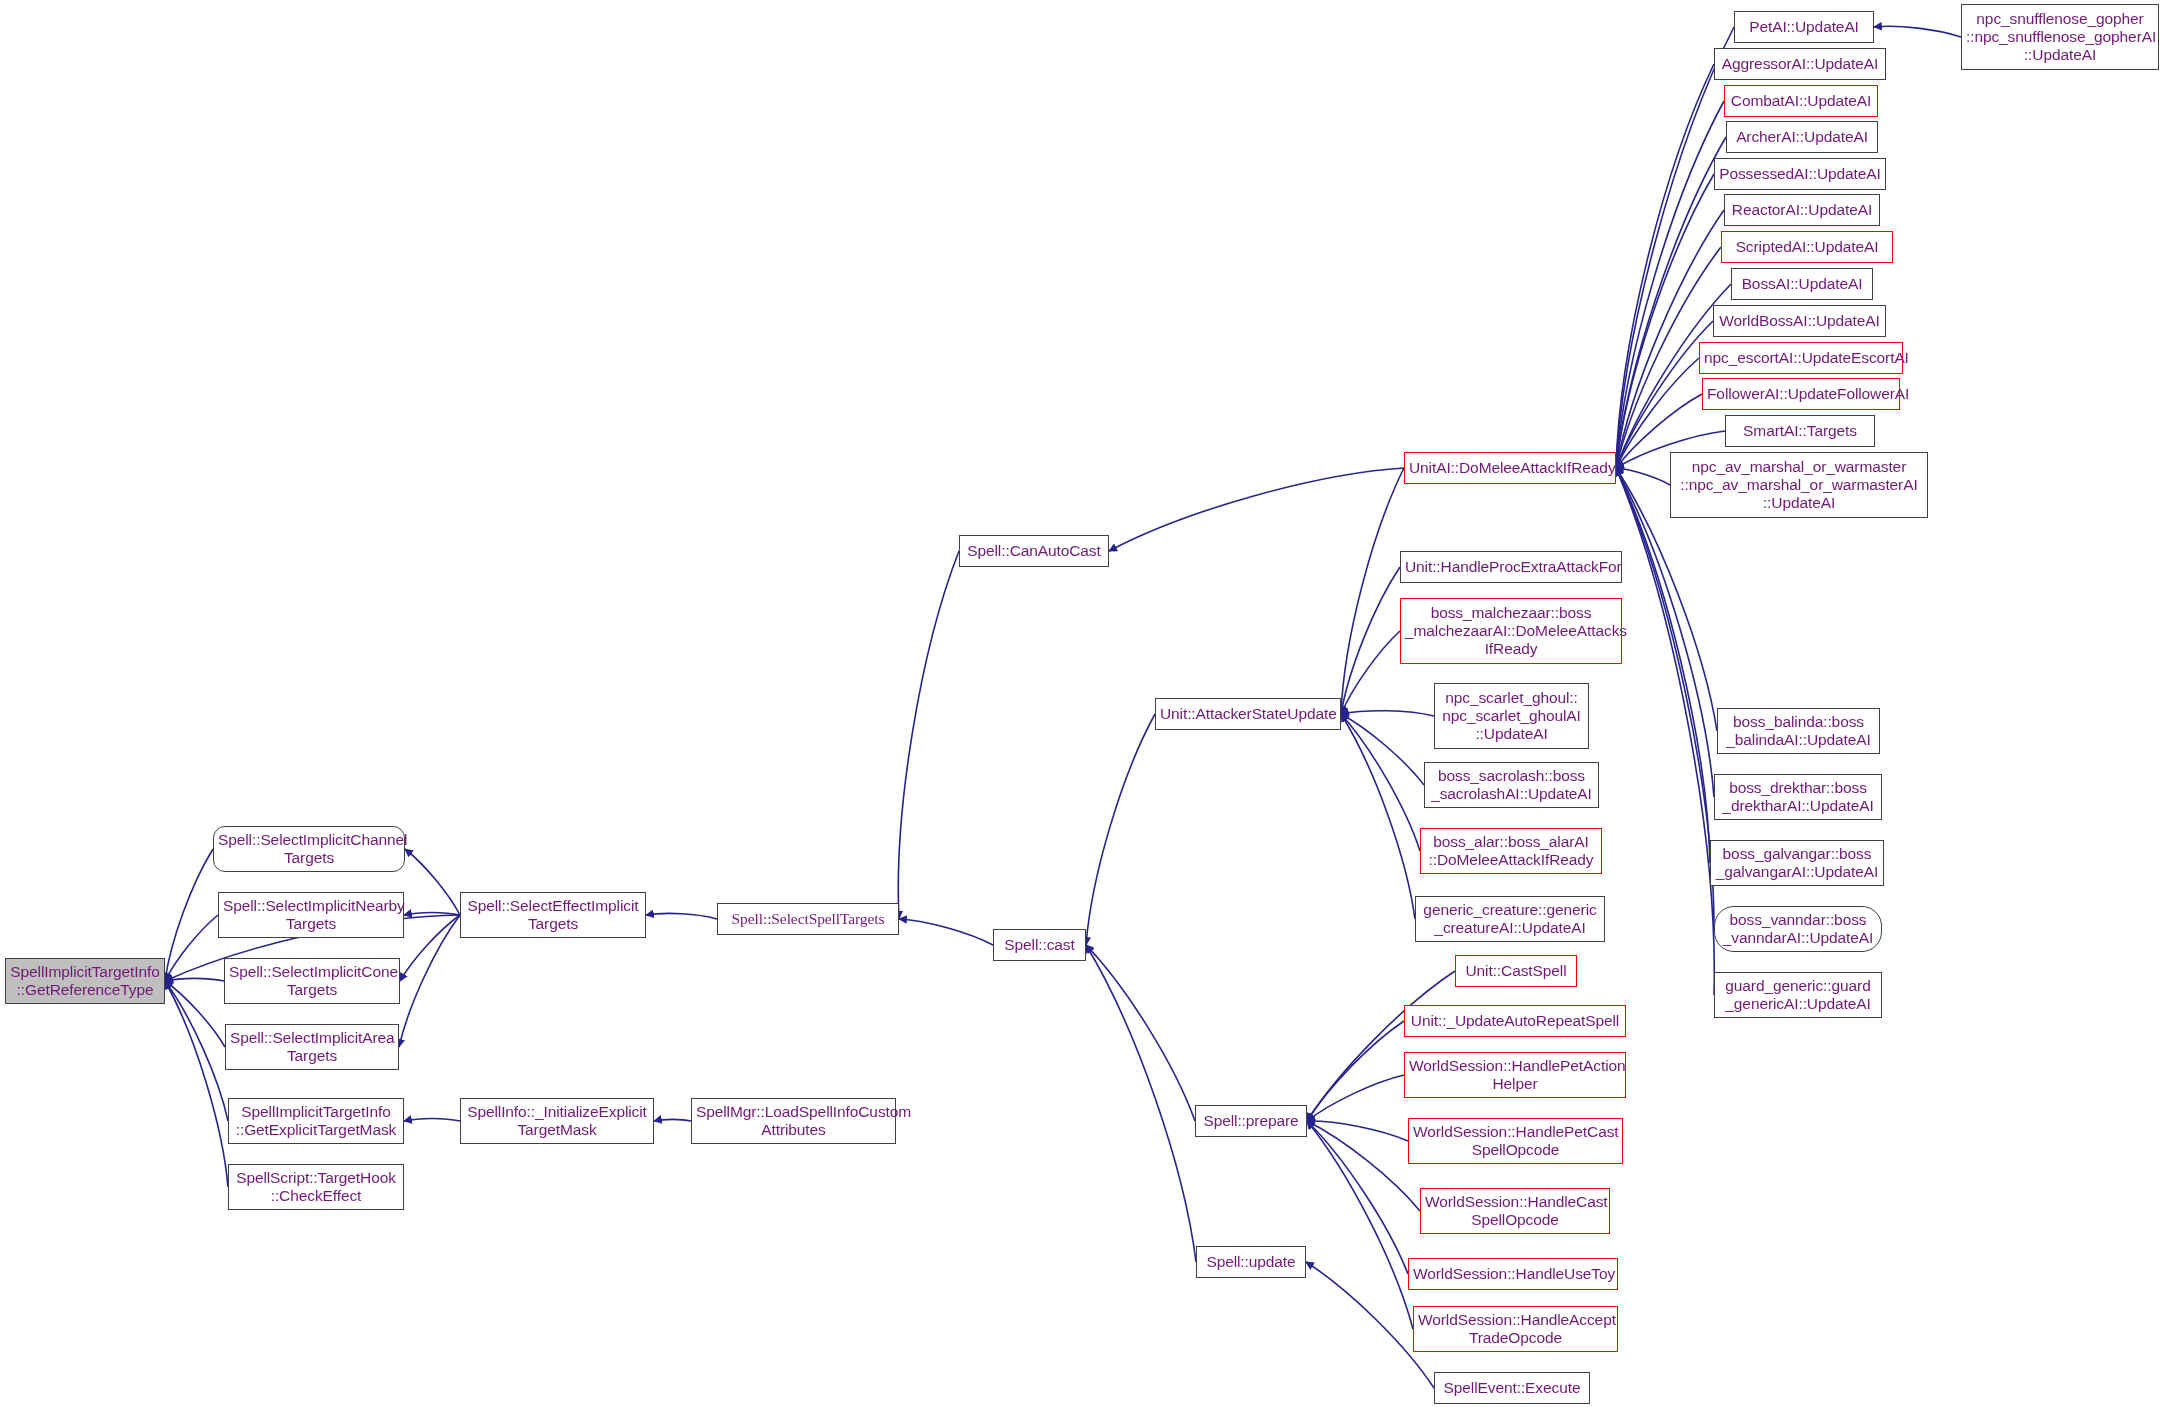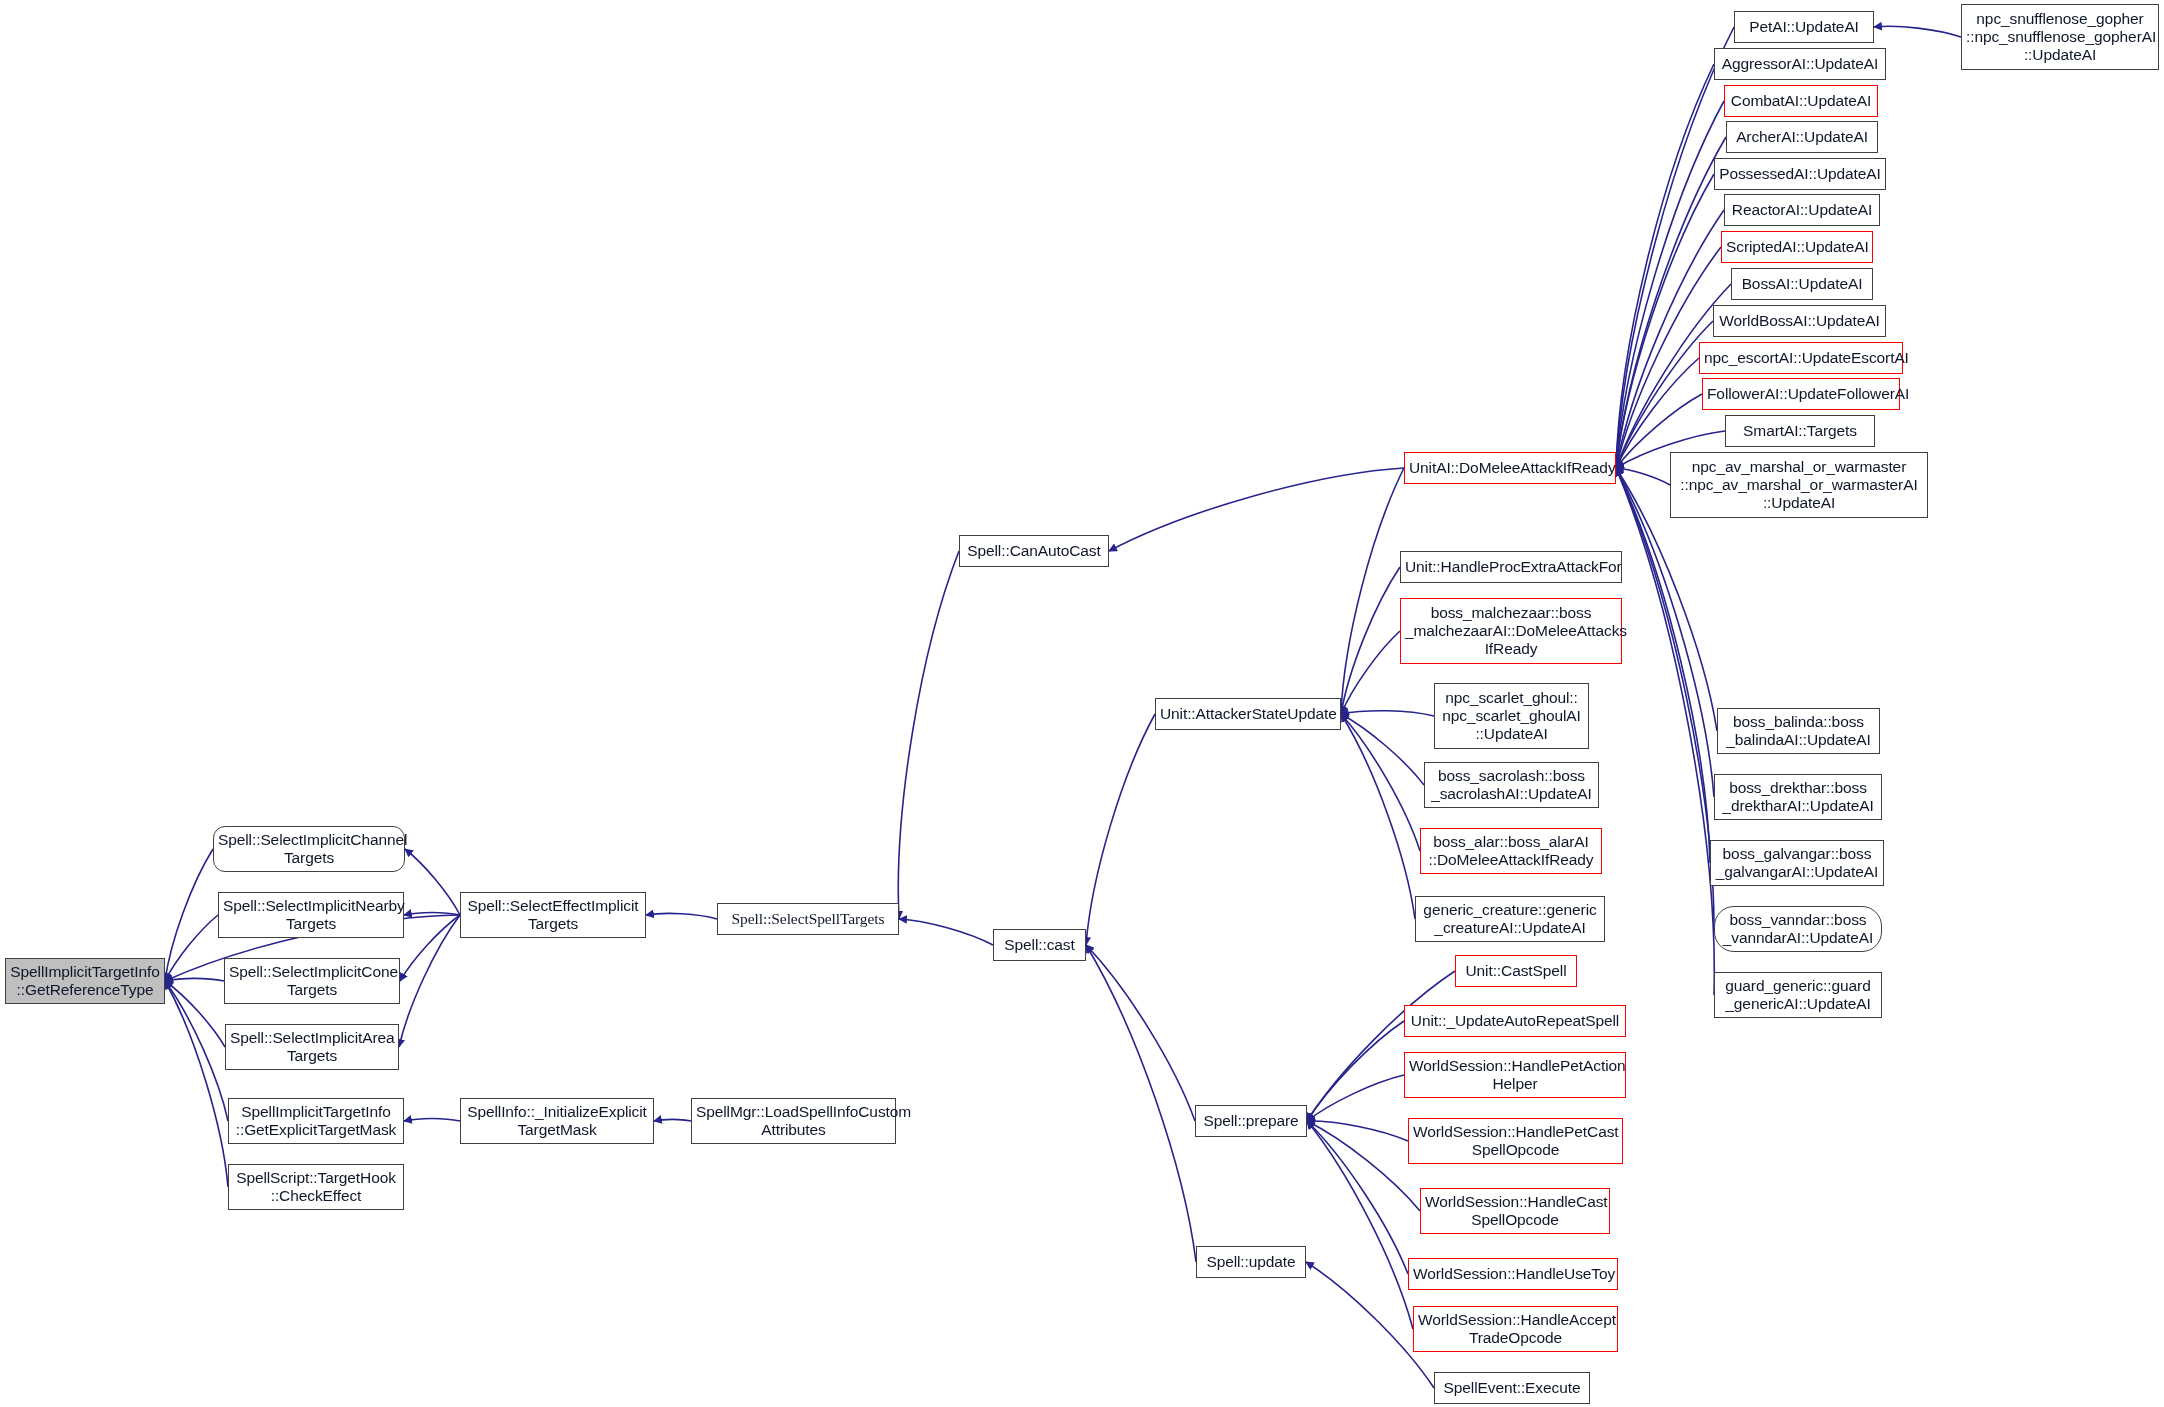--- a/index.html
+++ b/index.html
@@ -25,21 +25,21 @@
   }
   .node {
     position: absolute;
     box-sizing: border-box;
     display: flex;
     align-items: center;
     justify-content: center;
     text-align: center;
     background: #ffffff;
     border: 1px solid #404040;
-    color: #0f172a;
+    color: #701a75;
     font-size: 15.5px;
     line-height: 1.18;
     letter-spacing: -0.1px;
     white-space: pre-line;
     padding: 1px 4px;
     z-index: 5;
   }
   .node.red {
     border: 1.6px solid #ff0000;
   }
@@ -168,21 +168,21 @@
       <div class="node red" style="left: 1408px; top: 1258px; width: 210px; height: 32px;"><span class="lbl">WorldSession::HandleUseToy</span></div>
       <div class="node red" style="left: 1413px; top: 1306px; width: 205px; height: 46px;"><span class="lbl">WorldSession::HandleAccept
 TradeOpcode</span></div>
       <div class="node" style="left: 1434px; top: 1372px; width: 156px; height: 32px;"><span class="lbl">SpellEvent::Execute</span></div>
       <div class="node" style="left: 1734px; top: 11px; width: 140px; height: 32px;"><span class="lbl">PetAI::UpdateAI</span></div>
       <div class="node" style="left: 1714px; top: 48px; width: 172px; height: 32px;"><span class="lbl">AggressorAI::UpdateAI</span></div>
       <div class="node red" style="left: 1724px; top: 85px; width: 154px; height: 32px;"><span class="lbl">CombatAI::UpdateAI</span></div>
       <div class="node" style="left: 1726px; top: 121px; width: 152px; height: 32px;"><span class="lbl">ArcherAI::UpdateAI</span></div>
       <div class="node" style="left: 1714px; top: 158px; width: 172px; height: 32px;"><span class="lbl">PossessedAI::UpdateAI</span></div>
       <div class="node" style="left: 1724px; top: 194px; width: 156px; height: 32px;"><span class="lbl">ReactorAI::UpdateAI</span></div>
-      <div class="node red" style="left: 1721px; top: 231px; width: 152px; height: 32px;"><span class="lbl">ScriptedAI::UpdateAI</span></div>
+      <div class="node red" style="left: 1721px; top: 231px; width: 172px; height: 32px;"><span class="lbl">ScriptedAI::UpdateAI</span></div>
       <div class="node" style="left: 1731px; top: 268px; width: 142px; height: 32px;"><span class="lbl">BossAI::UpdateAI</span></div>
       <div class="node" style="left: 1713px; top: 305px; width: 173px; height: 32px;"><span class="lbl">WorldBossAI::UpdateAI</span></div>
       <div class="node red" style="left: 1699px; top: 342px; width: 204px; height: 32px;"><span class="lbl">npc_escortAI::UpdateEscortAI</span></div>
       <div class="node red" style="left: 1702px; top: 378px; width: 198px; height: 32px;"><span class="lbl">FollowerAI::UpdateFollowerAI</span></div>
       <div class="node" style="left: 1725px; top: 415px; width: 150px; height: 32px;"><span class="lbl">SmartAI::Targets</span></div>
       <div class="node" style="left: 1670px; top: 452px; width: 258px; height: 66px;"><span class="lbl">npc_av_marshal_or_warmaster
 ::npc_av_marshal_or_warmasterAI
 ::UpdateAI</span></div>
       <div class="node" style="left: 1717px; top: 708px; width: 163px; height: 46px;"><span class="lbl">boss_balinda::boss
 _balindaAI::UpdateAI</span></div>

